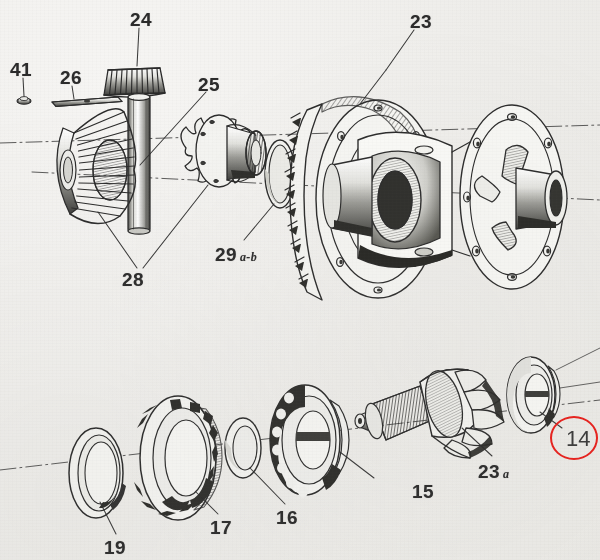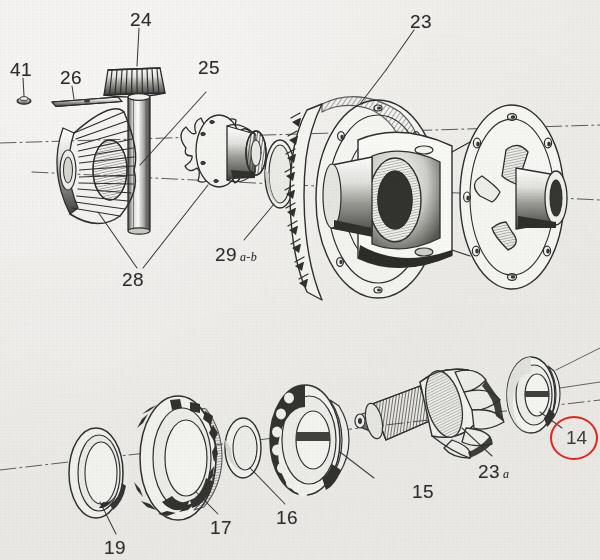--- a/index.html
+++ b/index.html
@@ -28,21 +28,21 @@
       radial-gradient(circle at 72% 62%, rgba(160,158,150,.10), transparent 60%),
       radial-gradient(circle at 12% 88%, rgba(150,148,142,.10), transparent 55%);
   }
   svg.art{position:absolute;left:0;top:0;width:600px;height:560px;}
 
   .lbl{
     position:absolute;
     color:#2b2b2b;
     font-family:"Liberation Sans", sans-serif;
     font-size:19px;
-    font-weight:400;
+    font-weight:700;
     letter-spacing:.4px;
     line-height:1;
     white-space:nowrap;
     text-shadow:0 0 1px rgba(90,90,90,.35);
   }
   .lbl .sub{
     font-family:"Liberation Serif", serif;
     font-style:italic;
     font-size:12px;
     padding-left:3px;
@@ -50,21 +50,21 @@
   .ann-circle{
     position:absolute;
     border:2.2px solid #e8201c;
     border-radius:50%;
     box-sizing:border-box;
   }
   .ann-num{
     position:absolute;
     color:#3a3a3a;
     font-family:"Liberation Sans", sans-serif;
-    font-size:19px;
+    font-size:22px;
     line-height:1;
     white-space:nowrap;
   }
 </style>
 </head>
 <body>
 
 <div id="sheet">
 
   <svg class="art" viewBox="0 0 600 560">
@@ -469,21 +469,21 @@
 
   <div class="lbl" style="left:10px;top:60px;">
     <span>41</span>
   </div>
   <div class="lbl" style="left:60px;top:68px;text-align:right;">
     <span>26</span>
   </div>
   <div class="lbl" style="left:130px;top:10px;">
     <span>24</span>
   </div>
-  <div class="lbl" style="left:198px;top:58px;">
+  <div class="lbl" style="left:198px;top:75px;">
     <span>25</span>
   </div>
   <div class="lbl" style="left:410px;top:12px;">
     <span>23</span>
   </div>
   <div class="lbl" style="left:215px;top:245px;">
     <span>29</span><span class="sub">a-b</span>
   </div>
   <div class="lbl" style="left:122px;top:270px;">
     <span>28</span>

